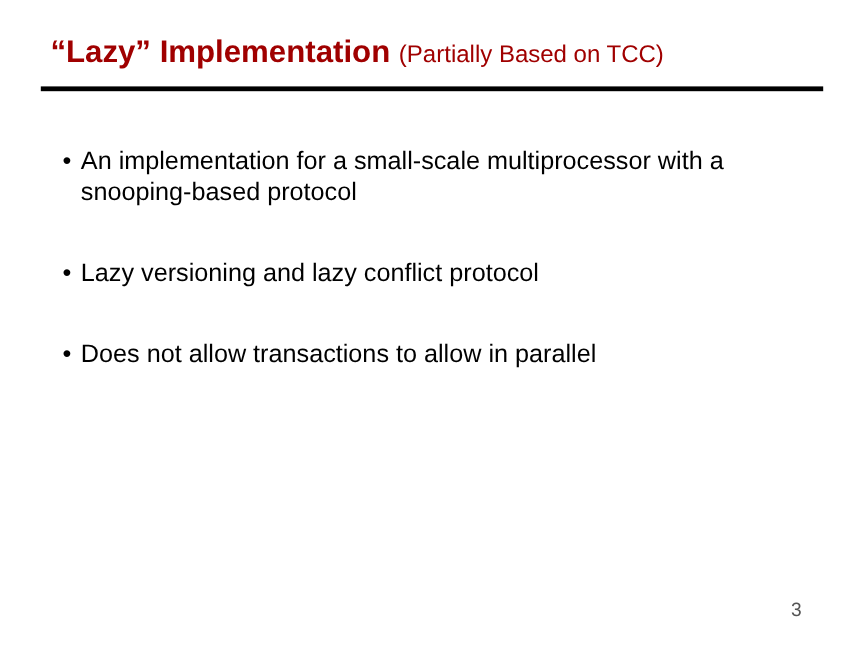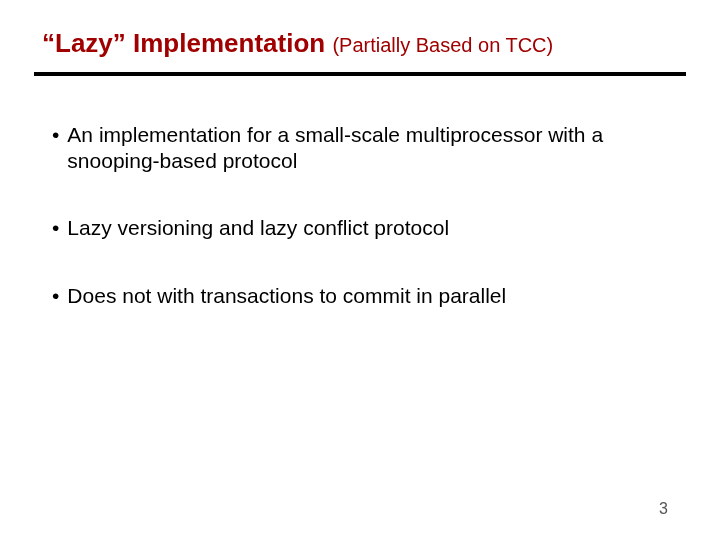--- a/index.html
+++ b/index.html
@@ -30,18 +30,18 @@
     <div class="li">
       <span class="dot">•</span>
       <span class="txt">An implementation for a small-scale multiprocessor with a snooping-based protocol</span>
     </div>
     <div class="li">
       <span class="dot">•</span>
       <span class="txt">Lazy versioning and lazy conflict protocol</span>
     </div>
     <div class="li">
       <span class="dot">•</span>
-      <span class="txt">Does not with transactions to commit in parallel</span>
+      <span class="txt">Does not allow transactions to allow in parallel</span>
     </div>
   </div>
 
   <div class="pagenum">3</div>
 </div>
 
 </body></html>

